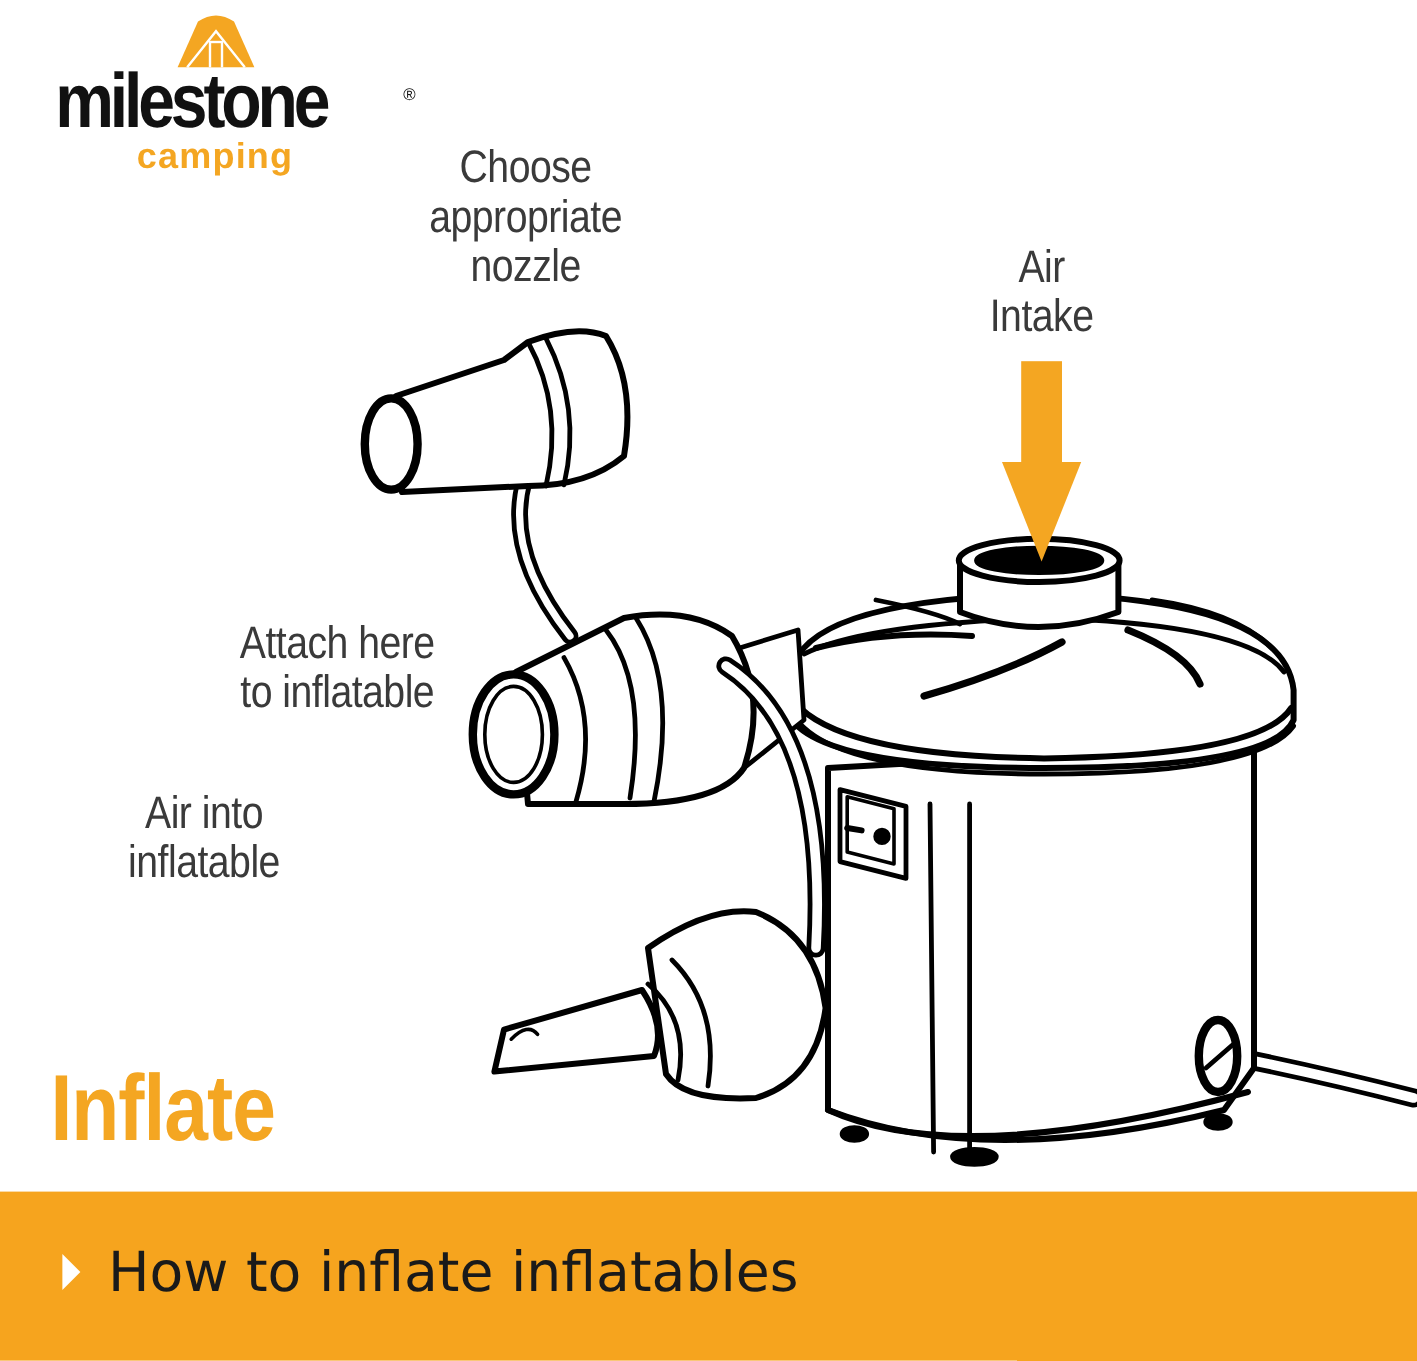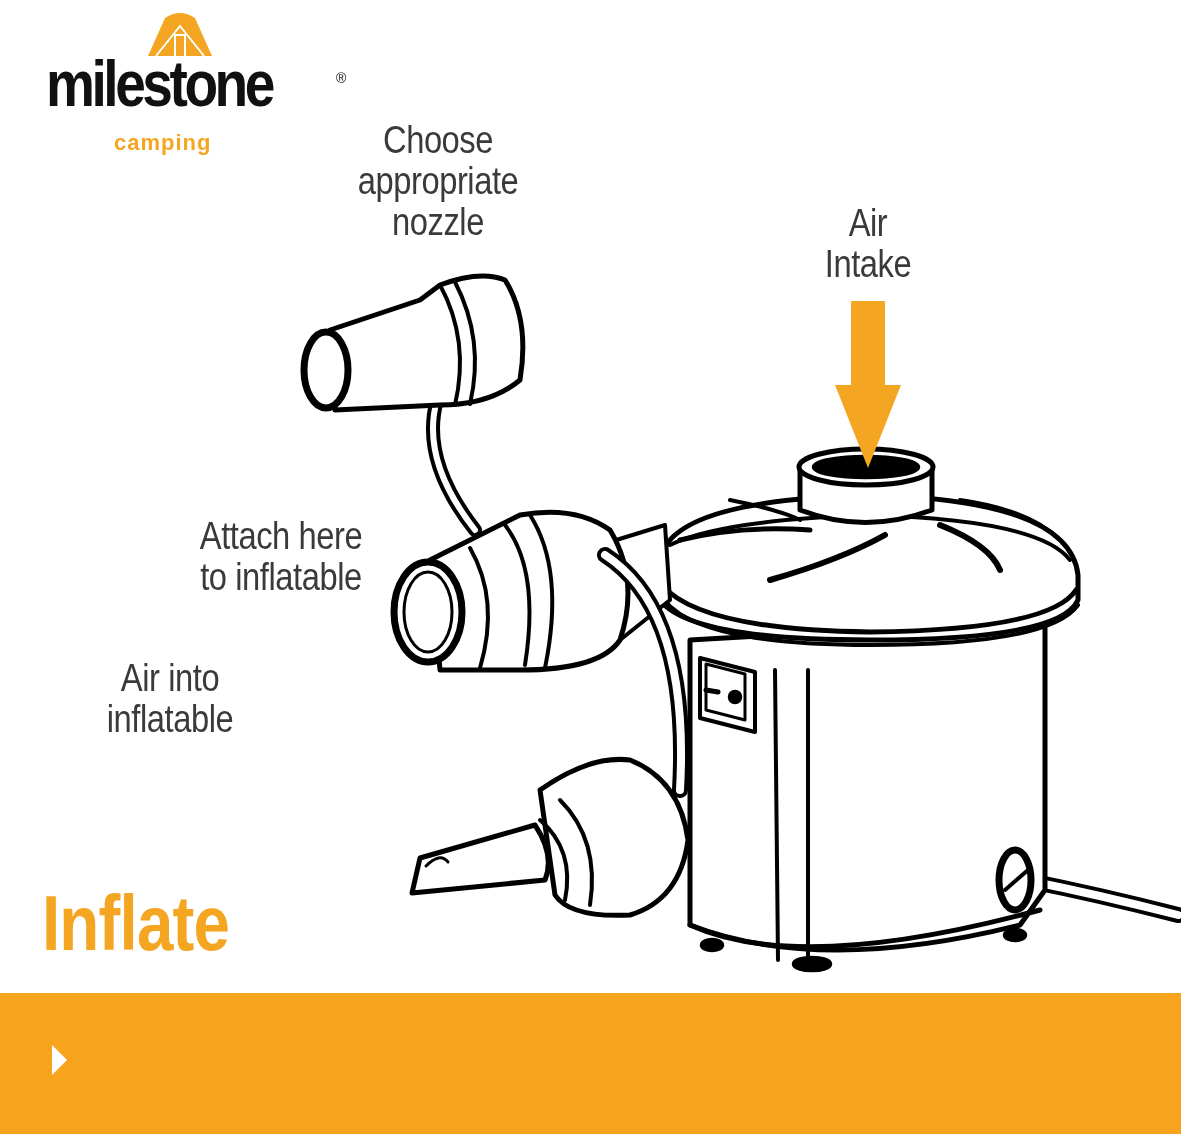--- a/index.html
+++ b/index.html
@@ -6,21 +6,21 @@
     body { width: 1181px; height: 1134px; position: relative; overflow: hidden;
            font-family: "Liberation Sans", sans-serif; }
     .abs { position: absolute; }
 
     
     .logo { left: 40px; top: 4px; width: 320px; height: 150px; }
     .logo-word { position: absolute; left: 6px; top: 48px; font-family: "Liberation Sans", sans-serif;
                  font-weight: bold; font-size: 64px; letter-spacing: -4px; color: #111111;
                  transform: scaleX(0.86); transform-origin: left top; line-height: 1; }
     .logo-reg { position: absolute; left: 296px; top: 66px; font-size: 14px; color: #111; }
-    .logo-sub { position: absolute; left: 74px; top: 128px; font-weight: bold; font-size: 22px;
+    .logo-sub { position: absolute; left: 74px; top: 112px; font-weight: bold; font-size: 30px;
                 color: #F4A622; letter-spacing: 1px; line-height: 1; }
 
     
     .label { color: #3a3a3a; font-family: "Liberation Sans", sans-serif; font-size: 38px;
              line-height: 41px; text-align: center; transform: scaleX(0.86); letter-spacing: -0.5px; }
     .label-nozzle { left: 318px; top: 120px; width: 240px; }
     .label-intake { left: 783px; top: 203px; width: 170px; }
     .label-attach { left: 156px; top: 516px; width: 250px; }
     .label-air { left: 60px; top: 658px; width: 220px; }
 
@@ -148,13 +148,14 @@
 </div>
 <div class="abs label label-air">
   <div>Air into</div>
   <div>inflatable</div>
 </div>
 
 <div class="abs inflate-title">Inflate</div>
 
 <div class="abs banner">
   <div class="banner-arrow"></div>
+  <div class="banner-text">How to inflate inflatables</div>
 </div>
 
 </body></html>

